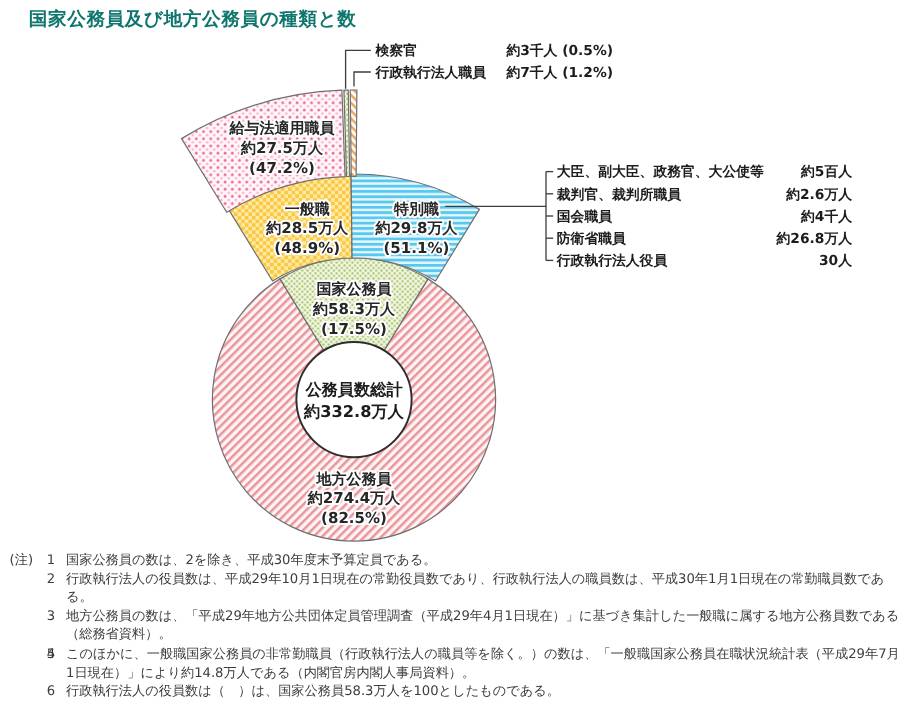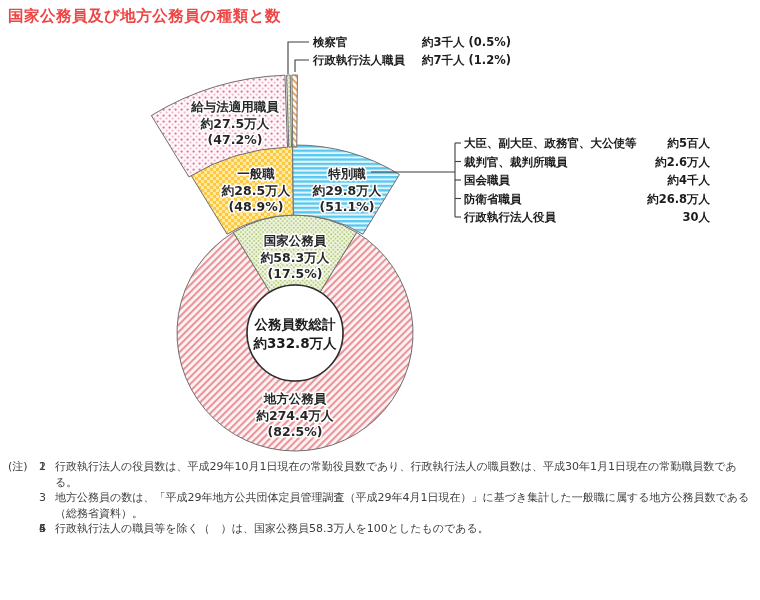--- a/index.html
+++ b/index.html
@@ -1,18 +1,18 @@
 <!DOCTYPE html>
 <html><head>
 <meta charset="utf-8">
 <style>
   html,body{margin:0;padding:0;background:#fff;}
   body{width:760px;height:600px;overflow:hidden;position:relative;
        font-family:"DejaVu Sans","Liberation Sans",sans-serif;color:#262626;}
-  .page-title{position:absolute;left:8px;top:6px;font-size:15.5px;font-weight:bold;color:#ef4444;letter-spacing:.5px;}
+  .page-title{position:absolute;left:24px;top:6px;font-size:15.5px;font-weight:bold;color:#0f766e;letter-spacing:.5px;}
   #chart-svg{position:absolute;left:0;top:0;}
   svg text{font-family:"DejaVu Sans","Liberation Sans",sans-serif;}
   .halo{stroke:#fff;stroke-width:3.2px;paint-order:stroke;stroke-linejoin:round;}
   .notes{position:absolute;left:8px;top:459px;width:748px;font-size:11px;line-height:15.6px;color:#3c3c3c;}
   .notes-prefix{position:absolute;left:0;top:0;}
   .note-item{position:relative;padding-left:47px;}
   .note-num{position:absolute;left:31px;top:0;}
 </style>
 </head>
 <body>
@@ -93,20 +93,20 @@
       <text x="710" y="202.5" text-anchor="end" font-size="11.5" font-weight="bold" fill="#1c1c1c">約26.8万人</text>
       <line x1="455" y1="217" x2="461" y2="217" stroke="#3d3d3d" stroke-width="1.1"></line>
       <text x="464" y="221" font-size="11.5" font-weight="bold" fill="#1c1c1c">行政執行法人役員</text>
       <text x="710" y="221" text-anchor="end" font-size="11.5" font-weight="bold" fill="#1c1c1c">30人</text>
     </g>
 </svg>
 
 <div class="notes">
   <span class="notes-prefix">(注)</span>
   <div id="notes-list">
-      <div class="note-item"><span class="note-num">1</span></div>
+      <div class="note-item"><span class="note-num">1</span><span>国家公務員の数は、2を除き、平成30年度末予算定員である。</span></div>
       <div class="note-item"><span class="note-num">2</span><span>行政執行法人の役員数は、平成29年10月1日現在の常勤役員数であり、行政執行法人の職員数は、平成30年1月1日現在の常勤職員数である。</span></div>
       <div class="note-item"><span class="note-num">3</span><span>地方公務員の数は、「平成29年地方公共団体定員管理調査（平成29年4月1日現在）」に基づき集計した一般職に属する地方公務員数である（総務省資料）。</span></div>
       <div class="note-item"><span class="note-num">4</span></div>
-      <div class="note-item"><span class="note-num">5</span></div>
-      <div class="note-item"><span class="note-num">6</span><span>行政執行法人の職員等を除く（　）は、国家公務員58.3万人を100としたものである。</span></div>
+      <div class="note-item"><span class="note-num">5</span><span>このほかに、一般職国家公務員の非常勤職員（行政執行法人の職員等を除く。）の数は、「一般職国家公務員在職状況統計表（平成29年7月1日現在）」により約14.8万人である（内閣官房内閣人事局資料）。</span></div>
+      <div class="note-item"><span class="note-num">6</span><span>行政執行法人の役員数は（　）は、国家公務員58.3万人を100としたものである。</span></div>
     </div>
 </div>
 
 </body></html>

